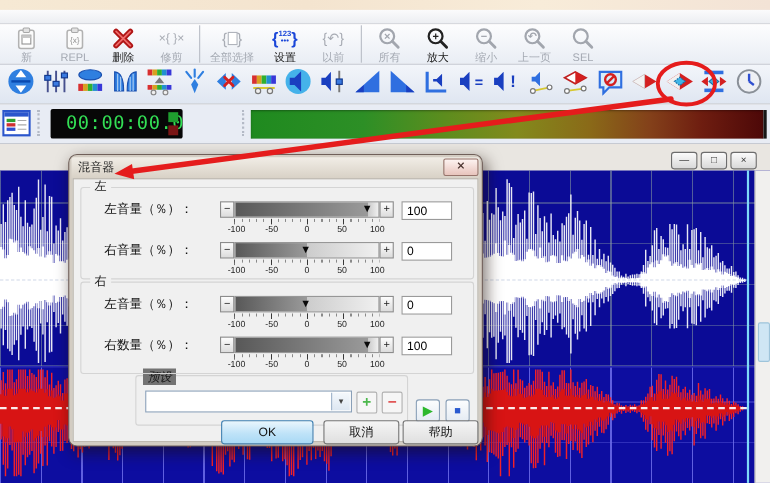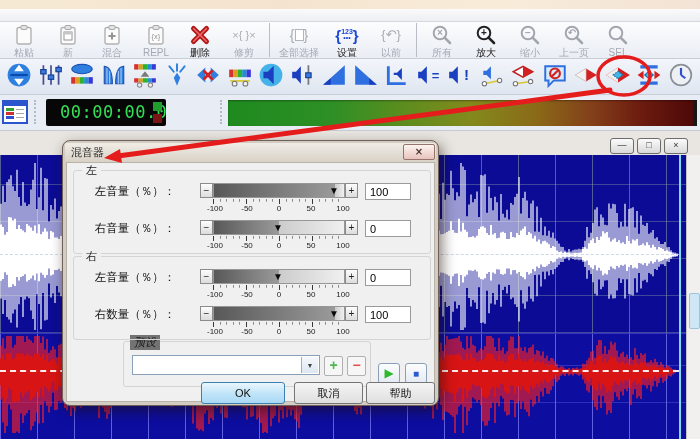--- a/index.html
+++ b/index.html
@@ -129,44 +129,25 @@
 
   <div class="strip-peach"></div>
   <div class="strip-light"></div>
 
   <div class="toolbar1" id="toolbar1">
       <div class="tb1-item disabled">
         <span class="ic">
           <svg width="24" height="24" viewBox="0 0 24 24">
             <rect x="5" y="4.5" width="14" height="16.5" rx="2" fill="#fbfbfb" stroke="#b2b2b2" stroke-width="1.4"></rect>
             <rect x="9" y="2.5" width="6" height="4" rx="1" fill="#e2e2e2" stroke="#a8a8a8"></rect>
-          </svg>
-        </span>
-        <span class="lb">粘贴</span>
-      </div>
-      <div class="tb1-item disabled">
-        <span class="ic">
-          <svg width="24" height="24" viewBox="0 0 24 24">
-            <rect x="5" y="4.5" width="14" height="16.5" rx="2" fill="#fbfbfb" stroke="#b2b2b2" stroke-width="1.4"></rect>
-            <rect x="9" y="2.5" width="6" height="4" rx="1" fill="#e2e2e2" stroke="#a8a8a8"></rect>
             <rect x="8" y="9" width="8" height="8" fill="#fff" stroke="#949494"></rect>
             <rect x="8" y="9" width="8" height="2.5" fill="#c6c6c6"></rect>
           </svg>
         </span>
         <span class="lb">新</span>
-      </div>
-      <div class="tb1-item disabled">
-        <span class="ic">
-          <svg width="24" height="24" viewBox="0 0 24 24">
-            <rect x="5" y="4.5" width="14" height="16.5" rx="2" fill="#fbfbfb" stroke="#b2b2b2" stroke-width="1.4"></rect>
-            <rect x="9" y="2.5" width="6" height="4" rx="1" fill="#e2e2e2" stroke="#a8a8a8"></rect>
-            <path d="M12 9.5v7M8.5 13h7" stroke="#949494" stroke-width="2"></path>
-          </svg>
-        </span>
-        <span class="lb">混合</span>
       </div>
       <div class="tb1-item disabled">
         <span class="ic">
           <svg width="24" height="24" viewBox="0 0 24 24">
             <rect x="5" y="4.5" width="14" height="16.5" rx="2" fill="#fbfbfb" stroke="#b2b2b2" stroke-width="1.4"></rect>
             <rect x="9" y="2.5" width="6" height="4" rx="1" fill="#e2e2e2" stroke="#a8a8a8"></rect>
             <text x="12" y="16" font-size="7.5" text-anchor="middle" fill="#949494">{x}</text>
           </svg>
         </span>
         <span class="lb">REPL</span>

